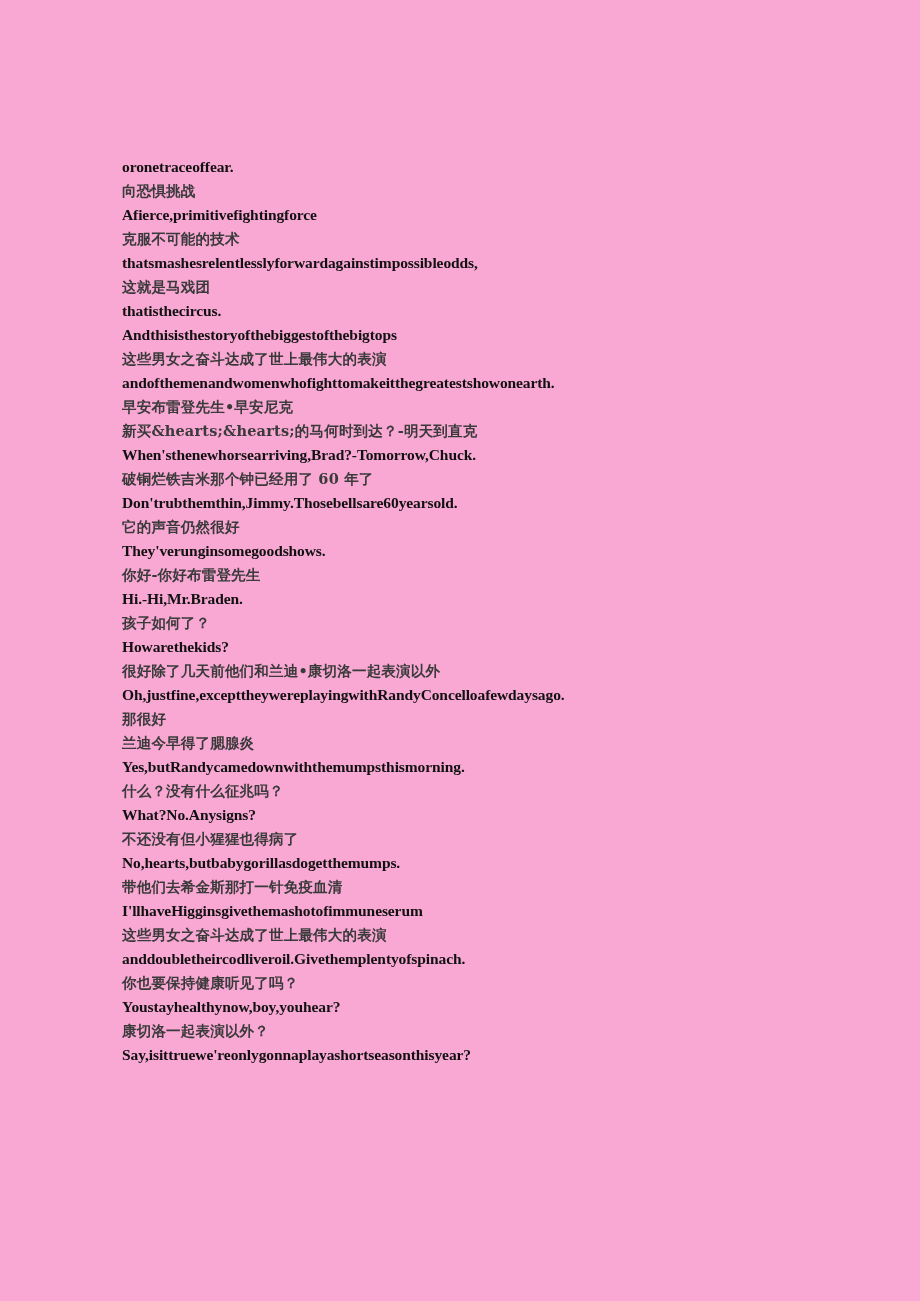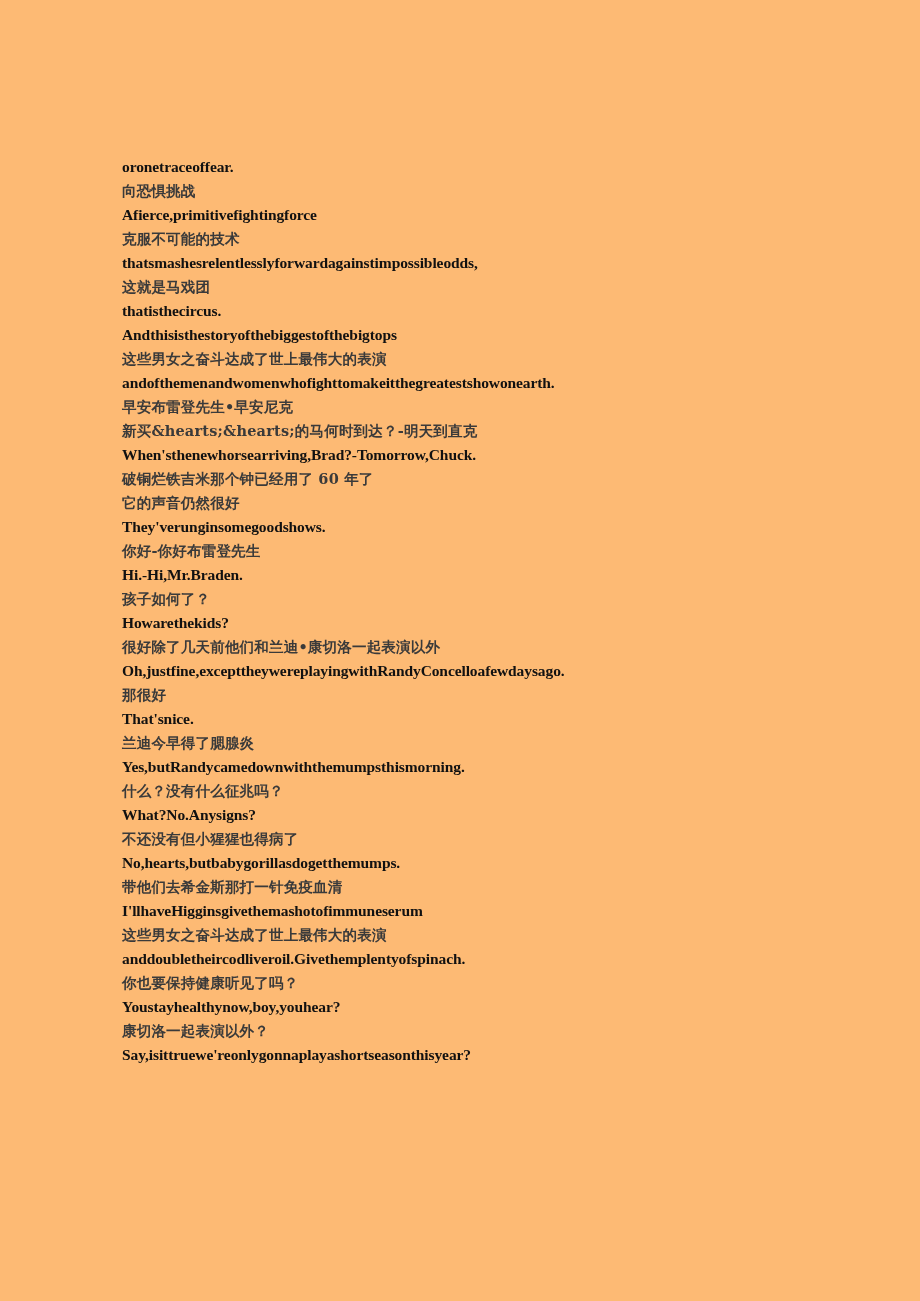--- a/index.html
+++ b/index.html
@@ -16,21 +16,21 @@
     font-family: "Liberation Serif", "DejaVu Serif", serif;
     -webkit-font-smoothing: antialiased;
   }
 
   #page {
     position: absolute;
     left: 0;
     top: 0;
     width: 920px;
     height: 1301px;
-    background: #fdba74;
+    background: #f9a8d4;
   }
 
   #transcript {
     position: absolute;
     left: 122px;
     top: 155px;
     width: 700px;
   }
 
   .line {
@@ -71,30 +71,30 @@
       <span class="line en">thatsmashesrelentlesslyforwardagainstimpossibleodds,</span>
       <span class="line zh">这就是马戏团</span>
       <span class="line en">thatisthecircus.</span>
       <span class="line en">Andthisisthestoryofthebiggestofthebigtops</span>
       <span class="line zh">这些男女之奋斗达成了世上最伟大的表演</span>
       <span class="line en">andofthemenandwomenwhofighttomakeitthegreatestshowonearth.</span>
       <span class="line zh">早安布雷登先生•早安尼克</span>
       <span class="line zh">新买&amp;hearts;&amp;hearts;的马何时到达？-明天到直克</span>
       <span class="line en">When'sthenewhorsearriving,Brad?-Tomorrow,Chuck.</span>
       <span class="line zh">破铜烂铁吉米那个钟已经用了 60 年了</span>
+      <span class="line en">Don'trubthemthin,Jimmy.Thosebellsare60yearsold.</span>
       <span class="line zh">它的声音仍然很好</span>
       <span class="line en">They'verunginsomegoodshows.</span>
       <span class="line zh">你好-你好布雷登先生</span>
       <span class="line en">Hi.-Hi,Mr.Braden.</span>
       <span class="line zh">孩子如何了？</span>
       <span class="line en">Howarethekids?</span>
       <span class="line zh">很好除了几天前他们和兰迪•康切洛一起表演以外</span>
       <span class="line en">Oh,justfine,excepttheywereplayingwithRandyConcelloafewdaysago.</span>
       <span class="line zh">那很好</span>
-      <span class="line en">That'snice.</span>
       <span class="line zh">兰迪今早得了腮腺炎</span>
       <span class="line en">Yes,butRandycamedownwiththemumpsthismorning.</span>
       <span class="line zh">什么？没有什么征兆吗？</span>
       <span class="line en">What?No.Anysigns?</span>
       <span class="line zh">不还没有但小猩猩也得病了</span>
       <span class="line en">No,hearts,butbabygorillasdogetthemumps.</span>
       <span class="line zh">带他们去希金斯那打一针免疫血清</span>
       <span class="line en">I'llhaveHigginsgivethemashotofimmuneserum</span>
       <span class="line zh">这些男女之奋斗达成了世上最伟大的表演</span>
       <span class="line en">anddoubletheircodliveroil.Givethemplentyofspinach.</span>

